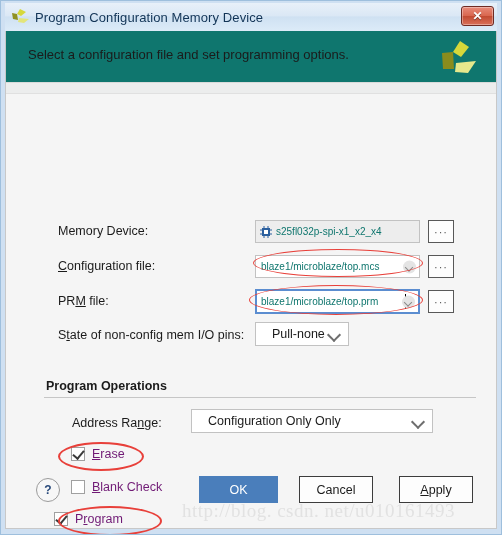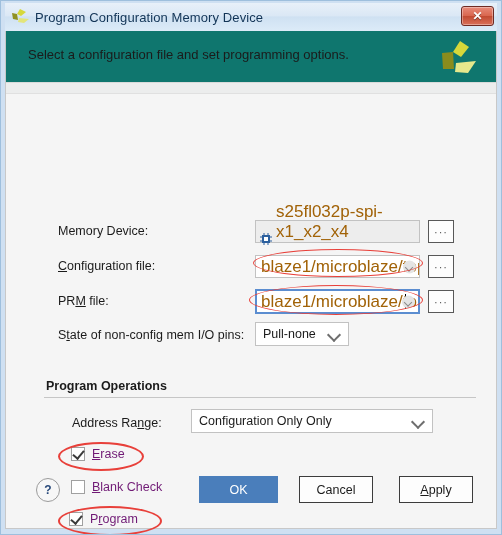--- a/index.html
+++ b/index.html
@@ -117,23 +117,23 @@
     color: #1b1b1b;
     white-space: nowrap;
   }
   .lbl u { text-decoration: underline; }
 
   .field {
     position: absolute;
     box-sizing: border-box;
     height: 23px;
     display: flex;
-    align-items: flex-end;
-    font-size: 17px;
-    color: #a16207;
+    align-items: center;
+    font-size: 10px;
+    color: #0f766e;
   }
   .field-readonly {
     background: #ededed;
     border: 1px solid #c2c2c2;
     padding-left: 4px;
   }
   .field-text {
     background: #ffffff;
     border: 1px solid #c2c2c2;
     padding-left: 5px;
@@ -194,21 +194,21 @@
   }
 
   .combo {
     position: absolute;
     box-sizing: border-box;
     height: 24px;
     background: #ffffff;
     border: 1px solid #c2c2c2;
     display: flex;
     align-items: center;
-    padding-left: 7px;
+    padding-left: 16px;
     font-size: 12.5px;
     color: #1b1b1b;
   }
   .combo .chev {
     position: absolute;
     right: 9px;
     top: 7px;
     width: 8px;
     height: 8px;
     border-right: 2px solid #6e6e6e;
@@ -440,21 +440,21 @@
         </span>
       </div>
 
       <div class="cb-row" style="left:65px; top:386px;">
         <span class="cb"></span>
         <span class="cb-label">
           <span></span><u>B</u><span>lank Check</span>
         </span>
       </div>
 
-      <div class="cb-row" style="left:63px; top:418px;">
+      <div class="cb-row" style="left:48px; top:418px;">
         <span class="cb checked"></span>
         <span class="cb-label">
           <span>P</span><u>r</u><span>ogram</span>
         </span>
       </div>
 
       <div class="ellipse thin" style="left:247px; top:155px; width:168px; height:26px;"></div>
       <div class="ellipse thin" style="left:243px; top:191px; width:172px; height:28px;"></div>
       <div class="ellipse" style="left:52px; top:348px; width:82px; height:25px;"></div>
       <div class="ellipse" style="left:52px; top:412px; width:100px; height:26px;"></div>
@@ -467,16 +467,17 @@
       </div>
       <div class="btn btn-primary" style="left:193px; width:79px;">
         <span>OK</span>
       </div>
       <div class="btn btn-normal" style="left:293px; width:74px;">
         <span>Cancel</span>
       </div>
       <div class="btn btn-normal" style="left:393px; width:74px;align-items:center;">
         <span><span></span><u>A</u><span>pply</span></span>
       </div>
+      <div class="watermark">http://blog. csdn. net/u010161493</div>
     </div>
 
   </div>
 </div>
 
 </body></html>

